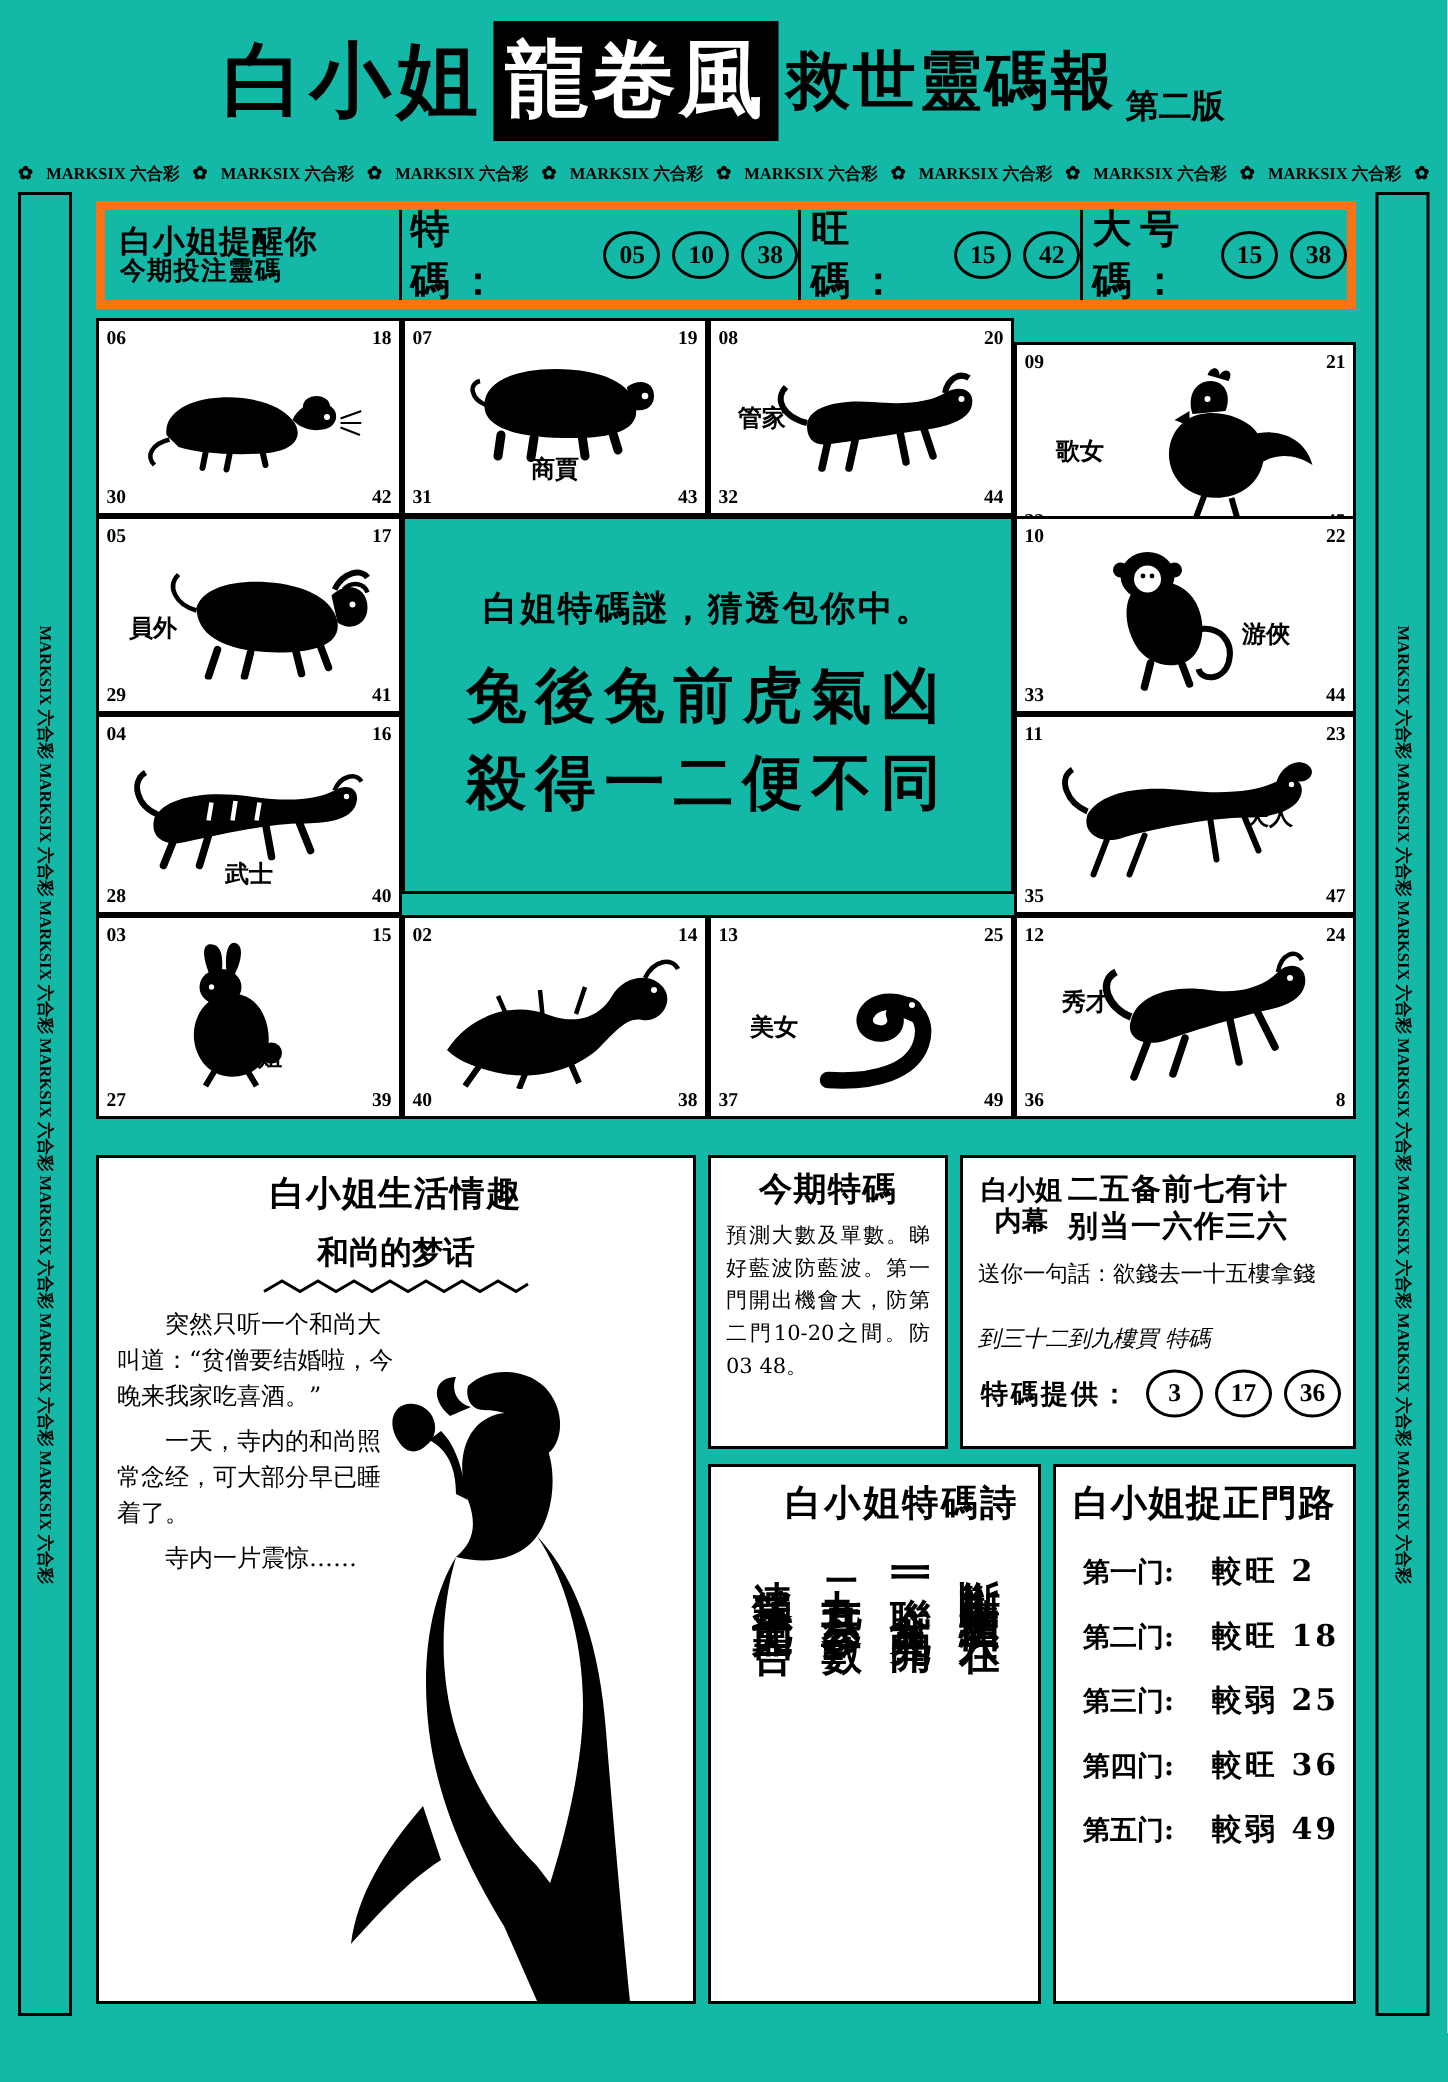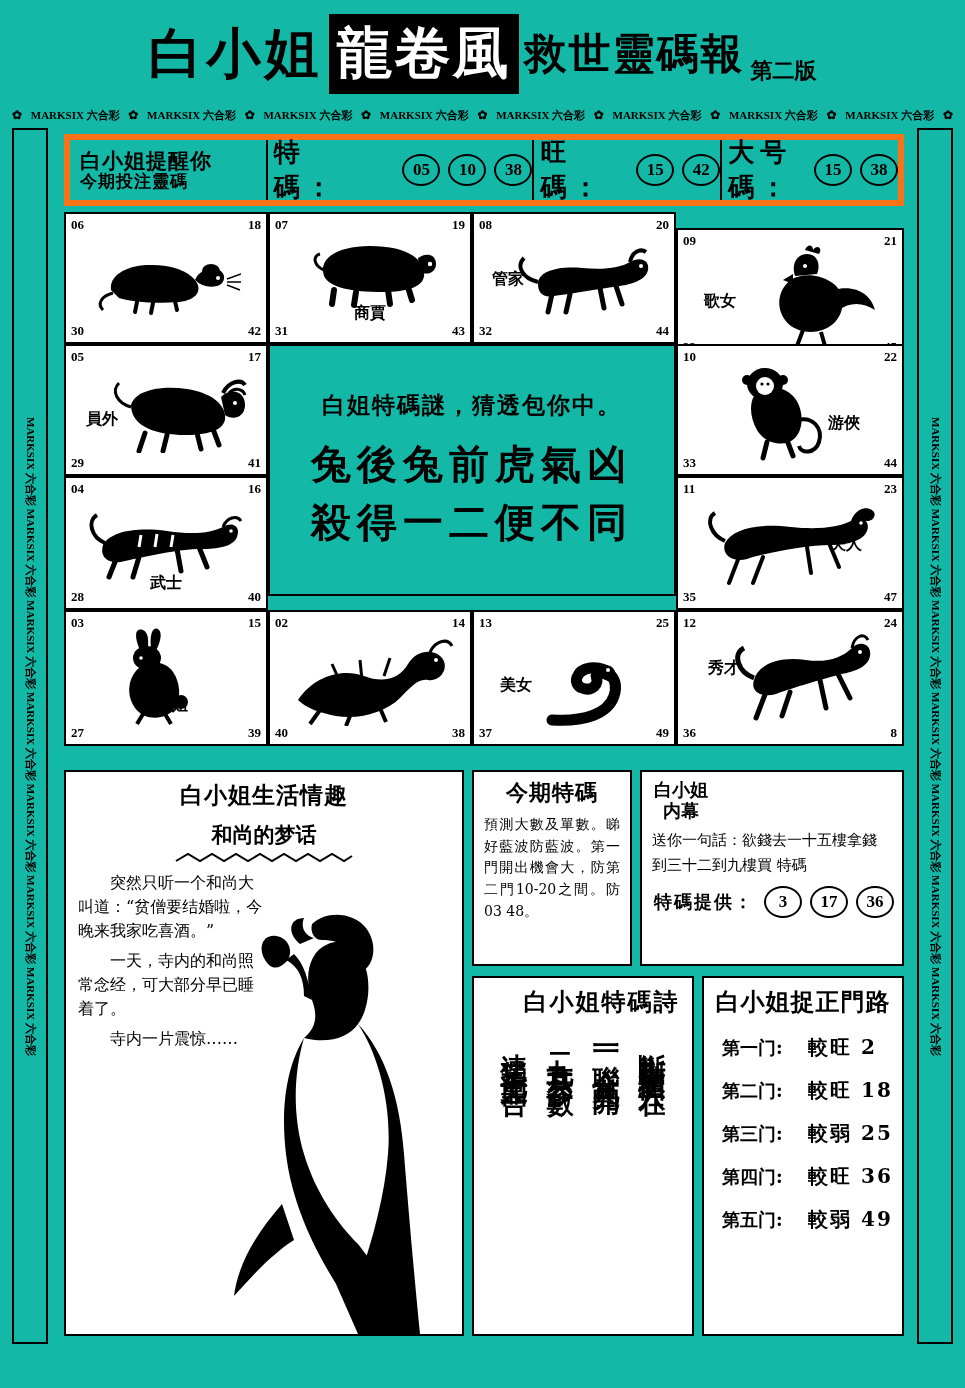--- a/index.html
+++ b/index.html
@@ -479,23 +479,27 @@
         <div class="mini-title">今期特碼</div>
         <div class="mini-body">預測大數及單數。睇好藍波防藍波。第一門開出機會大，防第二門10-20之間。防03 48。</div>
       </div>
 
       <div class="box" style="left:576px;top:0;width:264px;height:196px;">
         <div class="inside-head">
           <div class="inside-l">
             <div>白小姐</div>
             <div>内幕</div>
           </div>
+          <div class="inside-r">
+            <div>二五备前七有计</div>
+            <div>别当一六作三六</div>
+          </div>
         </div>
         <div class="inside-p">送你一句話：欲錢去一十五樓拿錢</div>
-        <div class="inside-p" style="margin-top:2px;">到三十二到九樓買 特碼</div>
+        <div class="inside-p" style="margin-top:20px;font-style:italic;">到三十二到九樓買 特碼</div>
         <div class="provide">
           <div class="plabel">特碼提供：</div>
           <div class="balls">
             <div class="ball">3</div>
             <div class="ball">17</div>
             <div class="ball">36</div>
           </div>
         </div>
       </div>
 

